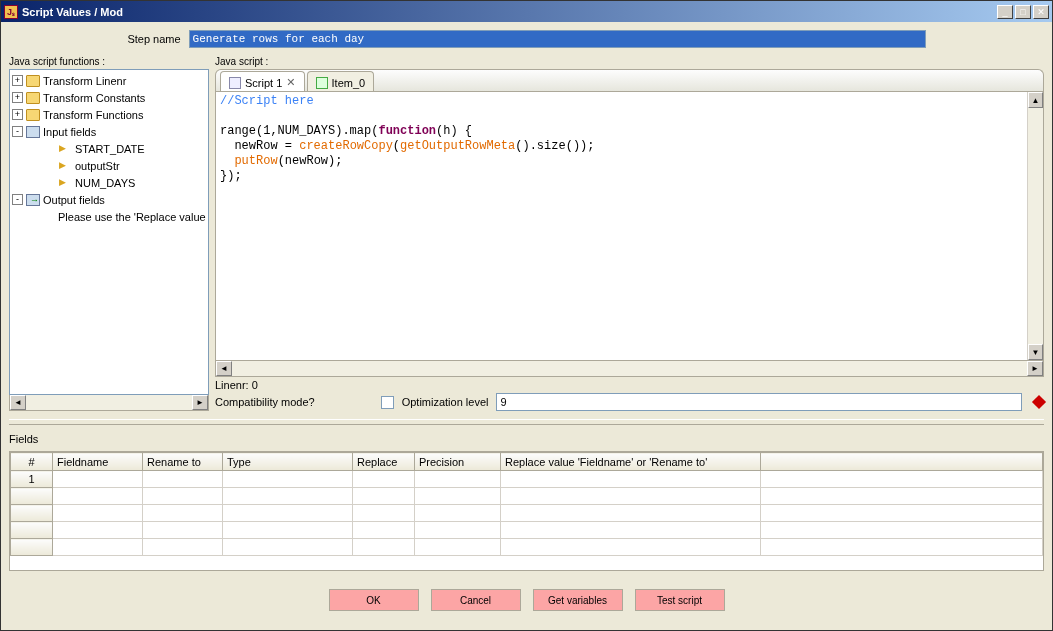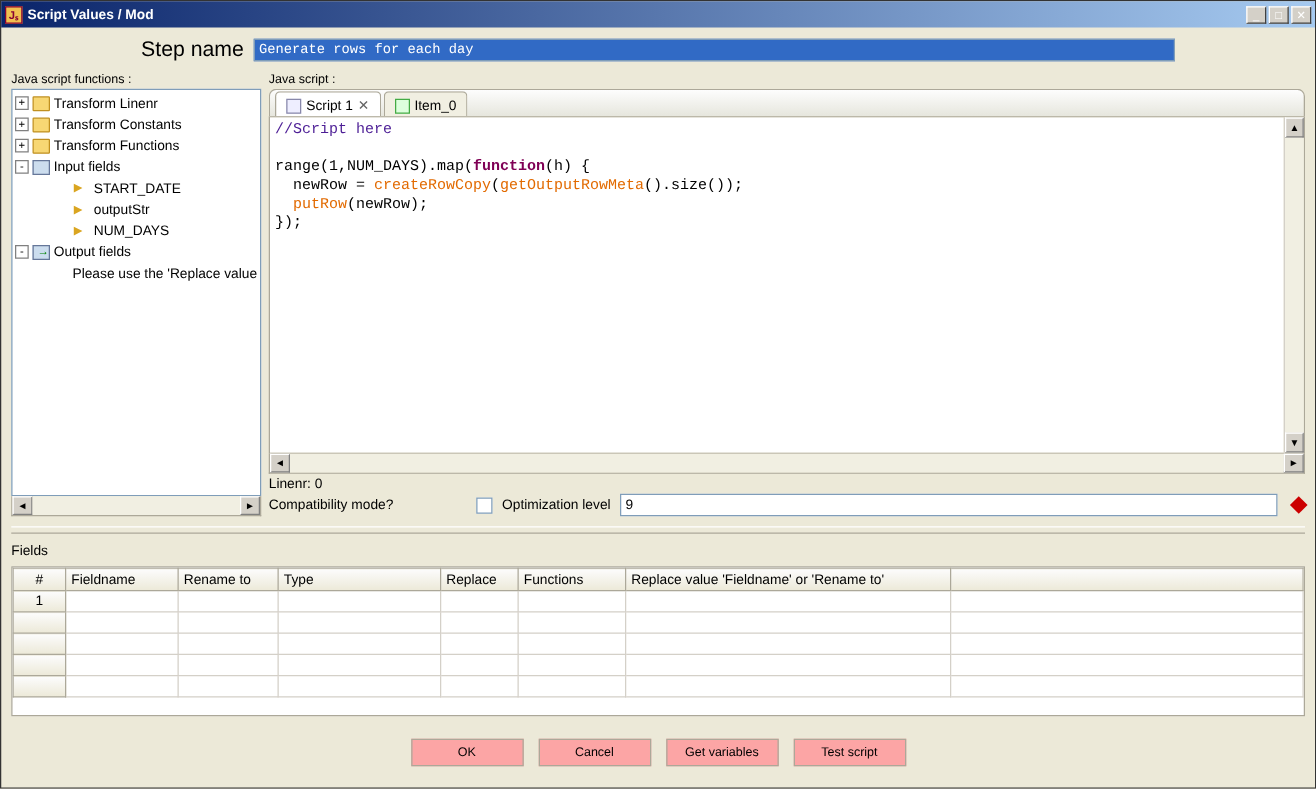--- a/index.html
+++ b/index.html
@@ -4,21 +4,21 @@
 <style>
 * { box-sizing: border-box; margin: 0; padding: 0; }
 body { font-family: Tahoma, Arial, sans-serif; font-size: 11px; background: #ece9d8; overflow: hidden; }
 .window { width: 1053px; height: 631px; border: 1px solid #333; display: flex; flex-direction: column; }
 .titlebar { height: 21px; background: linear-gradient(to right, #0a246a, #a6caf0); color: #fff; display: flex; align-items: center; padding: 0 3px; }
 .titlebar-icon { width: 14px; height: 14px; background: #f0c050; border: 1px solid #803; margin-right: 4px; display: flex; align-items: center; justify-content: center; font-size: 9px; font-weight: bold; color: #803; }
 .titlebar-text { flex: 1; font-weight: bold; font-size: 11px; }
 .winbtn { width: 16px; height: 14px; background: #d4d0c8; border: 1px solid #fff; border-right-color: #404040; border-bottom-color: #404040; margin-left: 2px; display: flex; align-items: center; justify-content: center; font-size: 9px; cursor: pointer; }
 .content { flex: 1; display: flex; flex-direction: column; padding: 8px; gap: 4px; overflow: hidden; }
 .steprow { display: flex; align-items: center; justify-content: center; gap: 8px; margin-bottom: 4px; }
-.steprow label { font-size: 17px; }
+.steprow label { font-size: 11px; }
 .stepinput { width: 737px; height: 18px; border: 1px solid #7f9db9; padding: 1px 3px; font-size: 11px; background: #316ac5; color: #fff; font-family: Liberation Mono, monospace; }
 .midrow { display: flex; gap: 6px; height: 355px; }
 .leftcol { width: 200px; display: flex; flex-direction: column; }
 .rightcol { flex: 1; display: flex; flex-direction: column; }
 .section-label { font-size: 10px; margin-bottom: 2px; }
 .treebox { flex: 1; background: #fff; border: 1px solid #7f9db9; overflow: auto; }
 .tree { padding: 2px; }
 .tree-row { display: flex; align-items: center; height: 17px; white-space: nowrap; cursor: pointer; }
 .exp { width: 11px; height: 11px; border: 1px solid #808080; display: inline-flex; align-items: center; justify-content: center; font-size: 9px; margin-right: 3px; cursor: pointer; line-height: 1; background: #fff; }
 .exp-sp { width: 11px; height: 11px; display: inline-block; margin-right: 3px; }
@@ -38,21 +38,21 @@
 .tab.inactive { background: #f1efe2; }
 .tab-close { font-family: Arial; color: #666; cursor: pointer; }
 .script-icon { width: 12px; height: 12px; display: inline-block; background: #eef; border: 1px solid #88a; }
 .item-icon { width: 12px; height: 12px; display: inline-block; background: #dfd; border: 1px solid #4a4; }
 .editor-wrap { flex: 1; display: flex; border: 1px solid #aca899; }
 .editor { flex: 1; background: #fff; font-family: "Courier New", monospace; font-size: 12px; padding: 2px 4px; line-height: 15px; overflow: auto; white-space: pre; }
 .vscroll { width: 16px; background: #f1efe2; border-left: 1px solid #d4d0c8; display: flex; flex-direction: column; }
 .vscroll .arrow { height: 16px; background: #d4d0c8; border: 1px solid #fff; border-right-color: #808080; border-bottom-color: #808080; display: flex; align-items: center; justify-content: center; font-size: 8px; }
 .vscroll .track { flex: 1; }
 .hscroll2 { height: 16px; border: 1px solid #aca899; border-top: none; display: flex; }
-.kw-comment { color: #4c1d95; }
+.kw-comment { color: #3b82f6; }
 .kw-bold { color: #7f0055; font-weight: bold; }
 .kw-call { color: #e26a00; }
 .underline-row { margin-top: 2px; font-size: 11px; }
 .compat-row { display: flex; align-items: center; gap: 8px; margin-top: 2px; }
 .compat-row label { font-size: 11px; }
 .checkbox { width: 13px; height: 13px; border: 1px solid #7f9db9; background: #fff; display: inline-block; }
 .optinput { flex: 1; height: 18px; border: 1px solid #7f9db9; padding: 1px 3px; font-size: 11px; background: #fff; }
 .diamond { width: 10px; height: 10px; transform: rotate(45deg); background: #c00; margin-left: 4px; }
 .sep { height: 6px; border-top: 1px solid #fff; border-bottom: 1px solid #aca899; margin: 4px 0; }
 .fields-label { font-size: 11px; margin-bottom: 2px; }
@@ -194,21 +194,21 @@
     <div class="fields-label">Fields</div>
     <div class="grid">
       <table>
         <thead>
             <tr id="gridhead">
               <th style="width: 42px;">#</th>
               <th style="width: 90px;">Fieldname</th>
               <th style="width: 80px;">Rename to</th>
               <th style="width: 130px;">Type</th>
               <th style="width: 62px;">Replace</th>
-              <th style="width: 86px;">Functions</th>
+              <th style="width: 86px;">Precision</th>
               <th style="width: 260px;">Replace value 'Fieldname' or 'Rename to'</th>
               <th></th>
             </tr>
           </thead>
         <tbody id="gridbody">
             <tr>
               <td>1</td>
               <td></td>
               <td></td>
               <td></td>

